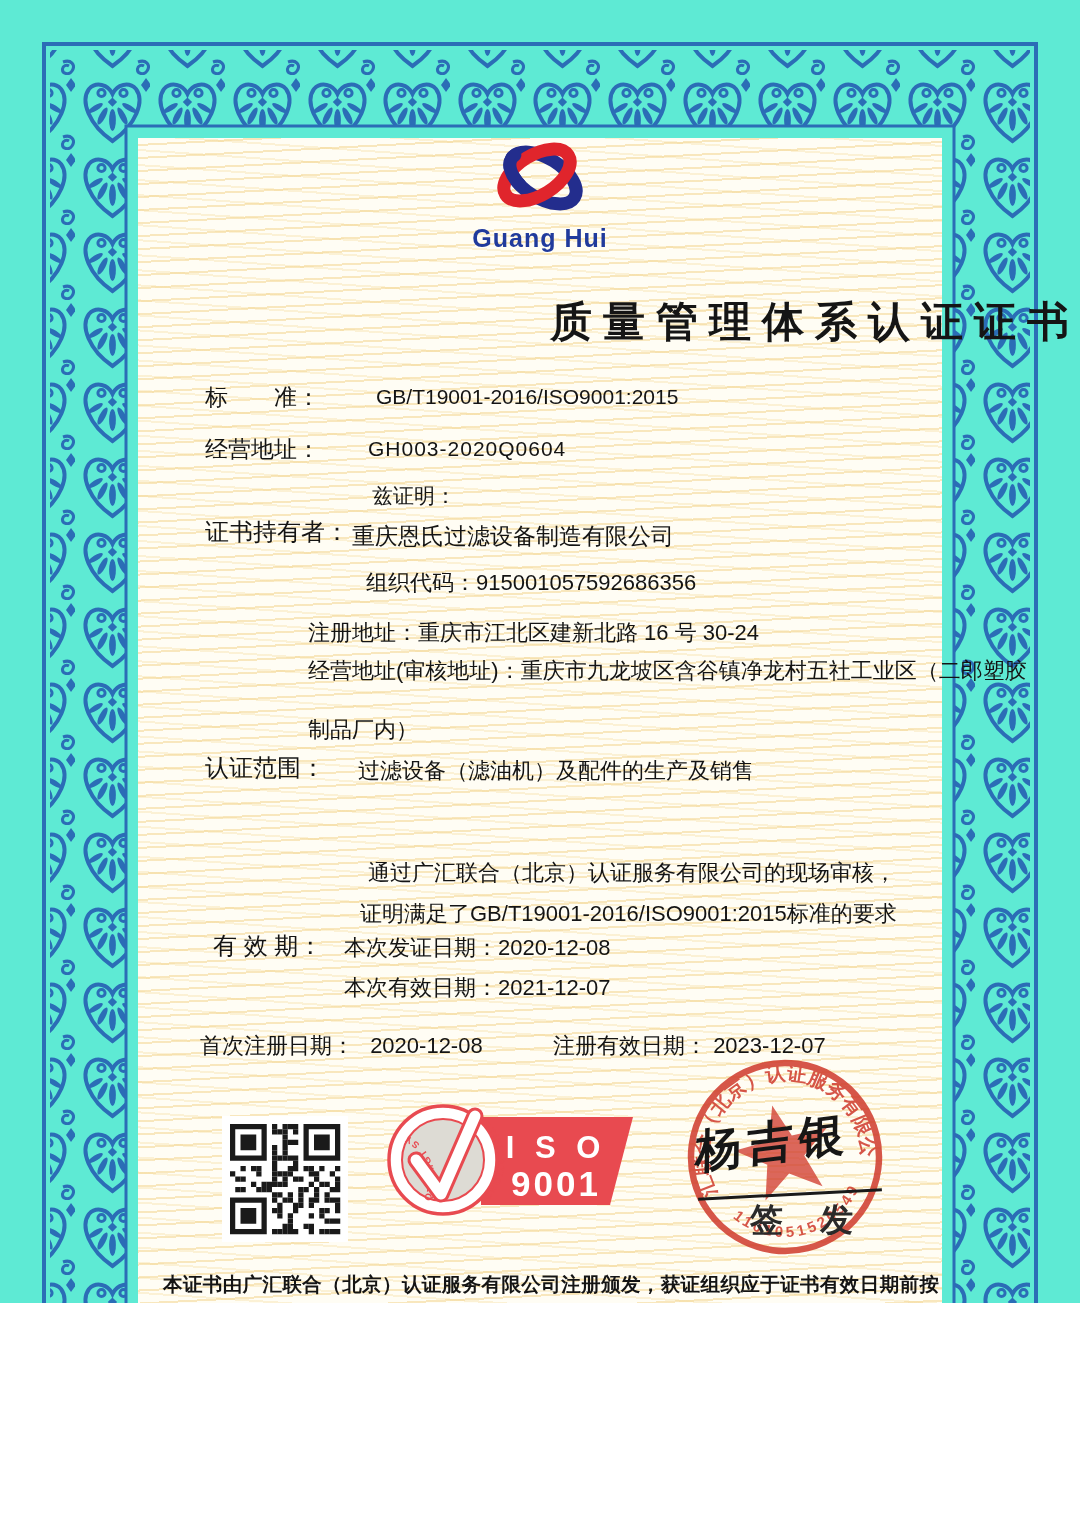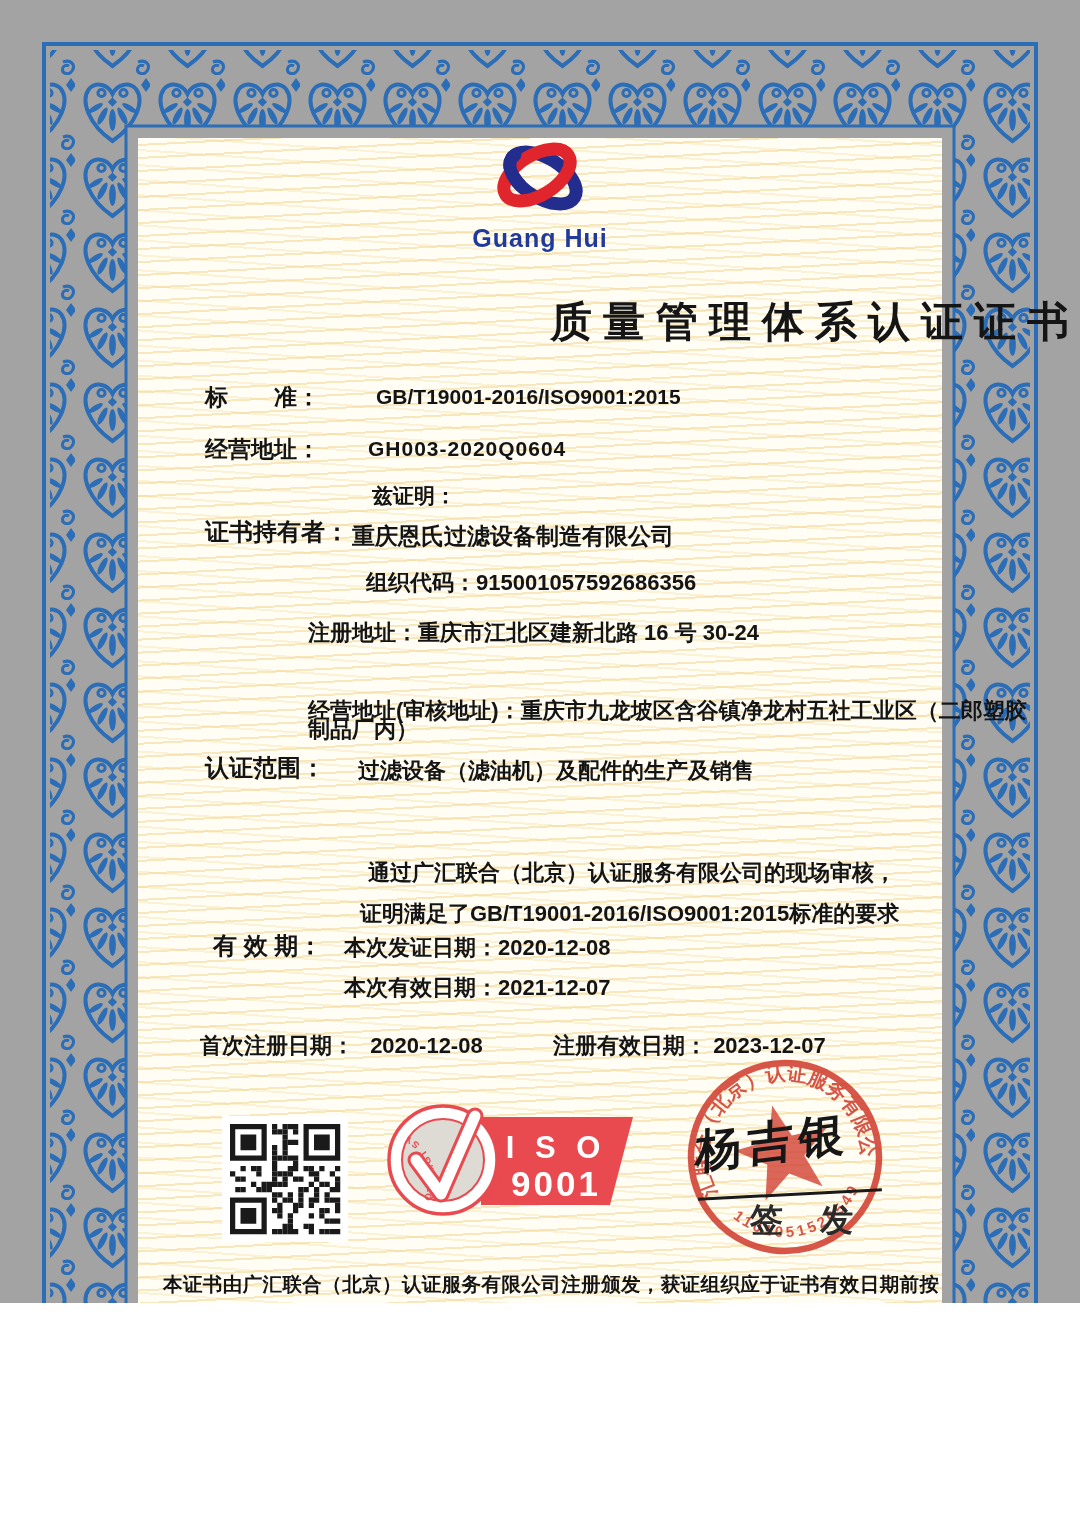--- a/index.html
+++ b/index.html
@@ -1,29 +1,29 @@
 <!DOCTYPE html>
 <html><head>
 <meta charset="utf-8">
 <style>
   html,body{margin:0;padding:0;}
   body{font-family:"Liberation Sans","DejaVu Sans",sans-serif;}
-  .page{position:relative;width:1080px;height:1303px;background:#a3a3a3;overflow:hidden;}
+  .page{position:relative;width:1080px;height:1303px;background:#5eead4;overflow:hidden;}
 
   
   .content-area{
     position:absolute;left:138px;top:138px;width:804px;height:1251px;
     background-color:#fffdf4;
     background-image:
       repeating-linear-gradient(177deg, rgba(244,216,150,0) 0 6px, rgba(243,213,144,.55) 6px 8px, rgba(244,216,150,0) 8px 13px),
       repeating-linear-gradient(184deg, rgba(246,222,160,0) 0 7px, rgba(245,219,155,.35) 7px 9px, rgba(246,222,160,0) 9px 15px);
   }
 
   .abs{position:absolute;}
-  .b{font-weight:bold;color:#141414;}
+  .b{font-weight:normal;color:#141414;}
 
   .logo-text{left:0;right:0;top:224px;text-align:center;font-size:25px;font-weight:bold;color:#203a9c;letter-spacing:1px;}
   .cert-title{left:0;right:0;top:294px;text-align:right;font-size:42px;font-weight:800;color:#151515;letter-spacing:11px;padding-left:25px;}
 
   .lbl{font-size:23px;}
   .val{font-size:21px;}
   .txt22{font-size:22px;}
 
   .footer-notice{left:163px;top:1261px;width:776px;font-size:19.5px;line-height:46px;font-weight:bold;color:#141414;text-align:justify;}
   .address-row{left:0;right:0;top:1349px;text-align:center;font-size:21px;font-weight:bold;color:#141414;}
@@ -86,21 +86,21 @@
   <div class="abs b lbl" style="left:205px;top:434px">经营地址：</div>
   <div class="abs b val" style="left:368px;top:437px;letter-spacing:1px">GH003-2020Q0604</div>
 
   <div class="abs b val" style="left:372px;top:482px">兹证明：</div>
 
   <div class="abs b" style="left:205px;top:516px;font-size:24px">证书持有者：</div>
   <div class="abs b" style="left:352px;top:521px;font-size:23px">重庆恩氏过滤设备制造有限公司</div>
 
   <div class="abs b txt22" style="left:366px;top:568px">组织代码：915001057592686356</div>
   <div class="abs b txt22" style="left:308px;top:618px">注册地址：重庆市江北区建新北路 16 号 30-24</div>
-  <div class="abs b txt22" style="left:308px;top:696px">经营地址(审核地址)：重庆市九龙坡区含谷镇净龙村五社工业区（二郎塑胶</div>
+  <div class="abs b txt22" style="left:308px;top:656px">经营地址(审核地址)：重庆市九龙坡区含谷镇净龙村五社工业区（二郎塑胶</div>
   <div class="abs b txt22" style="left:308px;top:715px">制品厂内）</div>
 
   <div class="abs b" style="left:205px;top:752px;font-size:24px">认证范围：</div>
   <div class="abs b txt22" style="left:358px;top:756px">过滤设备（滤油机）及配件的生产及销售</div>
 
   <div class="abs b txt22" style="left:368px;top:858px">通过广汇联合（北京）认证服务有限公司的现场审核，</div>
   <div class="abs b txt22" style="left:360px;top:899px">证明满足了GB/T19001-2016/ISO9001:2015标准的要求</div>
 
   <div class="abs b" style="left:213px;top:930px;font-size:24px">有 效 期：</div>
   <div class="abs b txt22" style="left:344px;top:933px">本次发证日期：2020-12-08</div>

